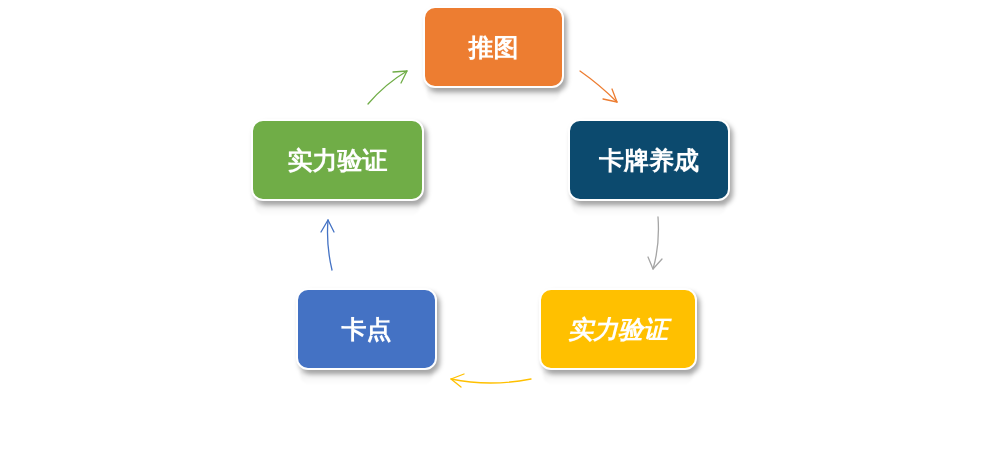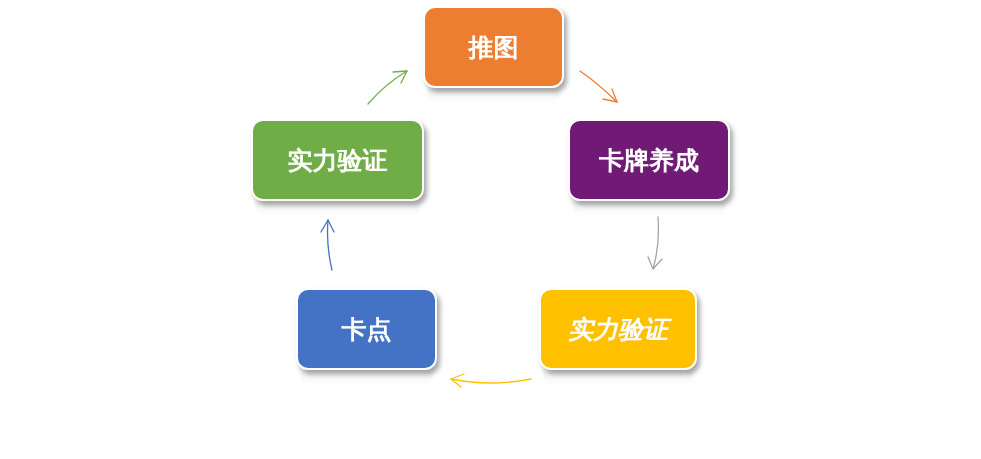--- a/index.html
+++ b/index.html
@@ -79,21 +79,21 @@
   <g stroke="#70AD47" stroke-width="1.3" fill="none" stroke-linecap="round">
     <path d="M368,104 Q385,84 407,71"></path>
     <path d="M407,71 L393,72 M407,71 L401,83"></path>
   </g>
 </svg>
 
 <div class="node" style="left:423px; top:6px; width:141px; height:82px; background:#ED7D31;">
   <span>推图</span>
 </div>
 
-<div class="node" style="left:568px; top:119px; width:162px; height:82px; background:#701a75;">
+<div class="node" style="left:568px; top:119px; width:162px; height:82px; background:#0c4a6e;">
   <span>卡牌养成</span>
 </div>
 
 <div class="node" style="left:539px; top:288px; width:158px; height:82px; background:#FFC000;font-style:italic;">
   <span>实力验证</span>
 </div>
 
 <div class="node" style="left:296px; top:288px; width:141px; height:82px; background:#4472C4;">
   <span>卡点</span>
 </div>

